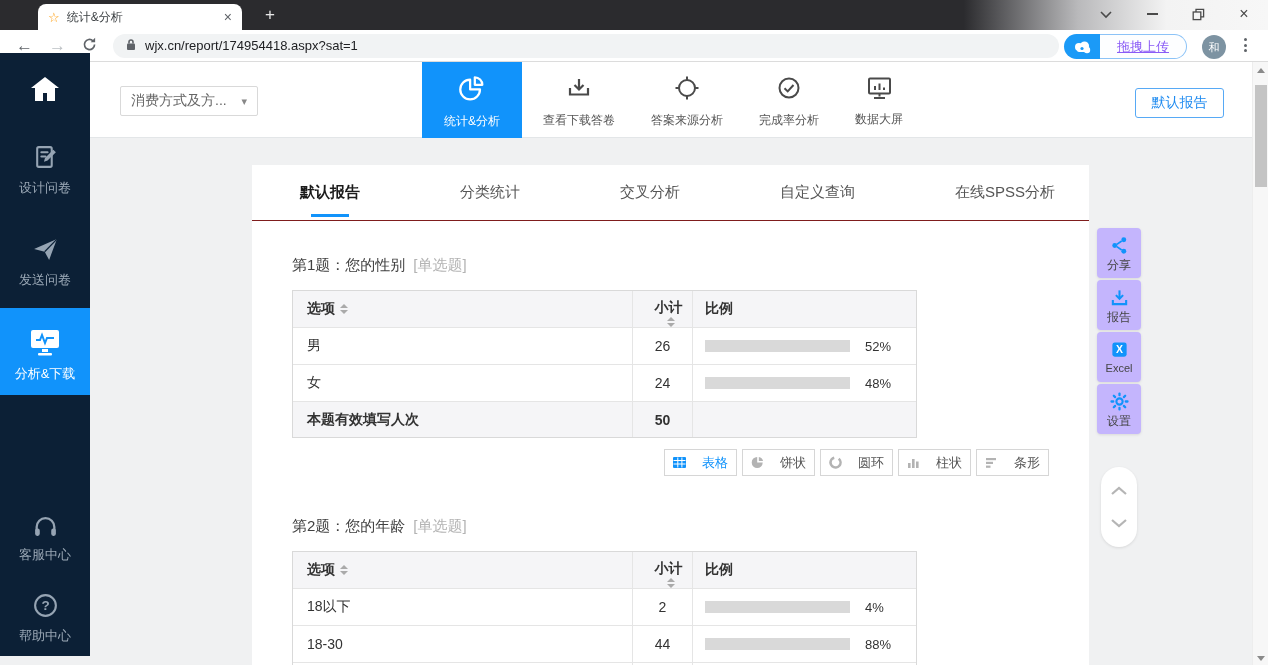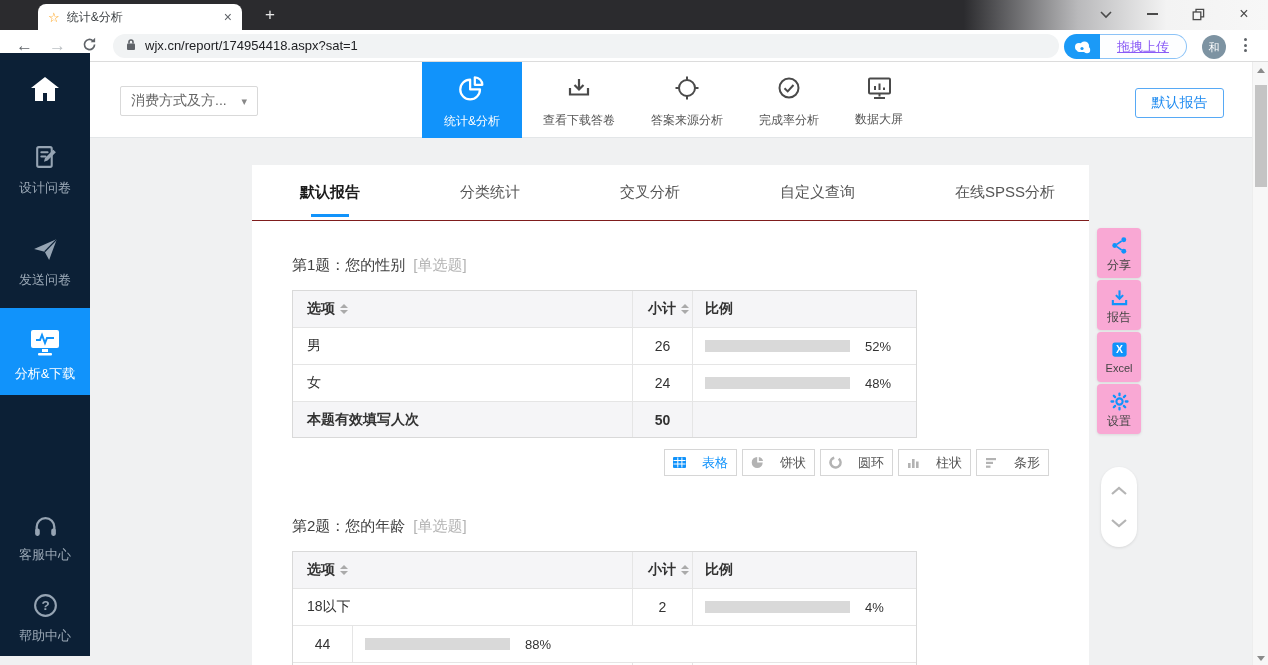--- a/index.html
+++ b/index.html
@@ -71,40 +71,40 @@
   .q-title{margin-top:34px;font-size:15px;color:#404040;line-height:20px;}
   .q-title .tag{color:#b3b3b3;margin-left:8px;}
   .q-title.second{margin-top:40px;}
 
   .qtable{margin-top:15px;width:625px;border:1px solid #d9d9d9;font-size:14px;}
   .trow{display:flex;border-top:1px solid #e5e5e5;height:37px;align-items:stretch;background:#fff;}
   .trow.thead{border-top:none;background:#f5f5f7;height:36px;font-weight:bold;}
   .trow.tfoot{background:#f5f5f7;font-weight:bold;height:36px;}
   .c-opt{width:340px;border-right:1px solid #e5e5e5;display:flex;align-items:center;padding-left:14px;}
   .c-cnt{width:60px;border-right:1px solid #e5e5e5;display:flex;align-items:center;justify-content:center;}
-  .thead .c-cnt{justify-content:center;padding-left:12px;}
+  .thead .c-cnt{justify-content:flex-end;padding-left:12px;flex-direction:column;}
   .c-bar{flex:1;display:flex;align-items:center;padding-left:12px;}
   .sort{display:inline-flex;flex-direction:column;margin-left:5px;}
   .sort i{display:block;width:0;height:0;border-left:4px solid transparent;border-right:4px solid transparent;}
   .sort .up{border-bottom:4px solid #aaa;margin-bottom:2px;}
   .sort .dn{border-top:4px solid #aaa;}
   .bar-track{width:145px;height:12px;background:#d9d9d9;position:relative;}
   .bar-fill{height:12px;background:#1890fb;}
   .bar-label{margin-left:15px;font-size:13px;color:#333;}
   .partial-row{display:flex;border-top:1px solid #e5e5e5;height:14px;}
   .partial-row .c-opt,.partial-row .c-cnt{height:14px;}
 
   .chart-btns{margin-top:11px;width:757px;display:flex;justify-content:flex-end;gap:5px;}
   .cbtn{height:27px;border:1px solid #d6d6d6;background:#fff;display:flex;align-items:center;gap:16px;
     padding:0 8px;font-size:13px;color:#555;}
   .cbtn.active{color:#1193fb;}
 
   
   .tools{position:absolute;left:1007px;top:90px;width:44px;display:flex;flex-direction:column;gap:2px;}
-  .tool-card{width:44px;height:50px;background:#f9a8d4;border-radius:4px;box-shadow:0 1px 3px rgba(0,0,0,.10);
+  .tool-card{width:44px;height:50px;background:#c4b5fd;border-radius:4px;box-shadow:0 1px 3px rgba(0,0,0,.10);
     display:flex;flex-direction:column;align-items:center;justify-content:center;gap:4px;}
   .tool-label{font-size:12px;color:#444;line-height:1;}
   .pager-pill{position:absolute;left:1011px;top:329px;width:36px;height:80px;background:#fff;border-radius:18px;
     box-shadow:0 1px 3px rgba(0,0,0,.10);display:flex;flex-direction:column;align-items:center;justify-content:space-evenly;}
 
   
   .scrollbar{position:absolute;left:1252px;top:62px;width:16px;height:603px;background:#f7f7f7;border-left:1px solid #ededed;}
   .sb-thumb{position:absolute;left:2px;top:23px;width:12px;height:102px;background:#c4c4c4;}
   .sb-arrow{position:absolute;left:4px;width:0;height:0;border-left:4px solid transparent;border-right:4px solid transparent;}
   .sb-up{top:6px;border-bottom:5px solid #8a8a8a;}
@@ -414,20 +414,21 @@
         </div>
         <div class="trow">
           <div class="c-opt">18以下</div>
           <div class="c-cnt">2</div>
           <div class="c-bar">
             <span class="bar-track"><span class="bar-fill" style="width: 4%;"></span></span>
             <span class="bar-label">4%</span>
           </div>
         </div>
         <div class="trow">
+          <div class="c-opt">18-30</div>
           <div class="c-cnt">44</div>
           <div class="c-bar">
             <span class="bar-track"><span class="bar-fill" style="width: 88%;"></span></span>
             <span class="bar-label">88%</span>
           </div>
         </div>
         <div class="partial-row">
           <div class="c-opt"></div>
             <div class="c-cnt"></div>
             <div class="c-bar"></div>

